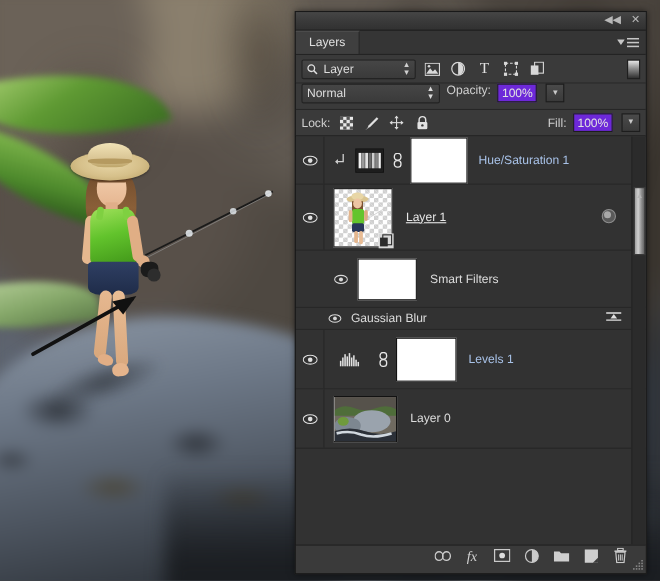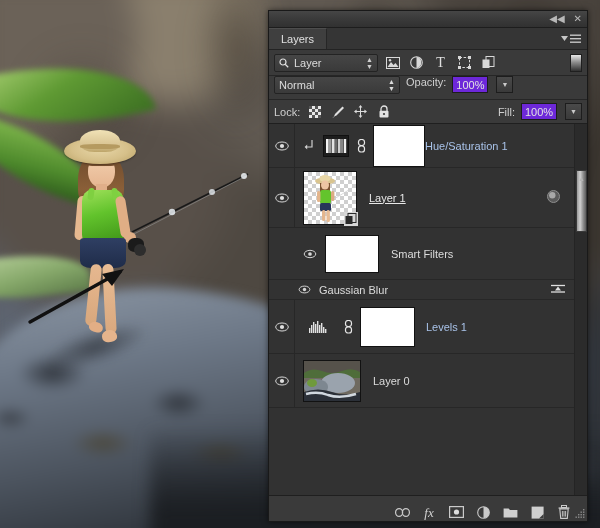--- a/index.html
+++ b/index.html
@@ -283,21 +283,21 @@
   }
   .layername { color: #dcdcdc; font-size: 11px; white-space: nowrap; }
   .layername.link { color: #a8c2e8; }
   .layername.editing { text-decoration: underline; color: #e8e8e8; }
   .linkic { width: 14px; display: flex; align-items: center; justify-content: center; color: #e2e2e2; }
 
   
   #btnbar {
     height: 26px; flex: 0 0 26px;
     background: #3a3a3a; border-top: 1px solid #1f1f1f;
-    display: flex; align-items: flex-end; justify-content: flex-end;
+    display: flex; align-items: flex-start; justify-content: flex-end;
     gap: 9px; padding-right: 14px; position: relative;
   }
   .bbtn { width: 18px; height: 18px; display: flex; align-items: center; justify-content: center; color: #c9c9c9; }
   #resize-grip { position: absolute; right: 2px; bottom: 2px; width: 10px; height: 10px; }
 
   
   #list-scroll {
     position: absolute; right: 0; top: 0; width: 13px; height: 100%;
     background: #2b2b2b; border-left: 1px solid #242424;
   }
@@ -508,21 +508,21 @@
           <rect x="20" y="3" width="2.2" height="14" fill="#efefef"></rect>
         </svg>
       </div>
       <div class="linkic" style="margin:0 5px">
         <svg width="9" height="14" viewBox="0 0 9 14">
           <rect x="1.5" y="0.5" width="6" height="6" rx="2.6" fill="none" stroke="#e6e6e6" stroke-width="1.2"></rect>
           <rect x="1.5" y="7" width="6" height="6" rx="2.6" fill="none" stroke="#e6e6e6" stroke-width="1.2"></rect>
         </svg>
       </div>
       <div class="thumb white" style="width:52px;height:42px"></div>
-      <span class="layername link" style="">Hue/Saturation 1</span>
+      <span class="layername link" style="margin-left:10px">Hue/Saturation 1</span>
     </div>
 
     <div class="row" style="height:60px">
       <div class="eye-cell">
         <svg class="eye" viewBox="0 0 16 11">
           <ellipse cx="8" cy="5.5" rx="7.2" ry="4.6" fill="none" stroke="#e0e0e0" stroke-width="1.1"></ellipse>
           <circle cx="8" cy="5.5" r="2.4" fill="#e0e0e0"></circle>
         </svg>
       </div>
       <div style="position:relative;margin-left:8px">

